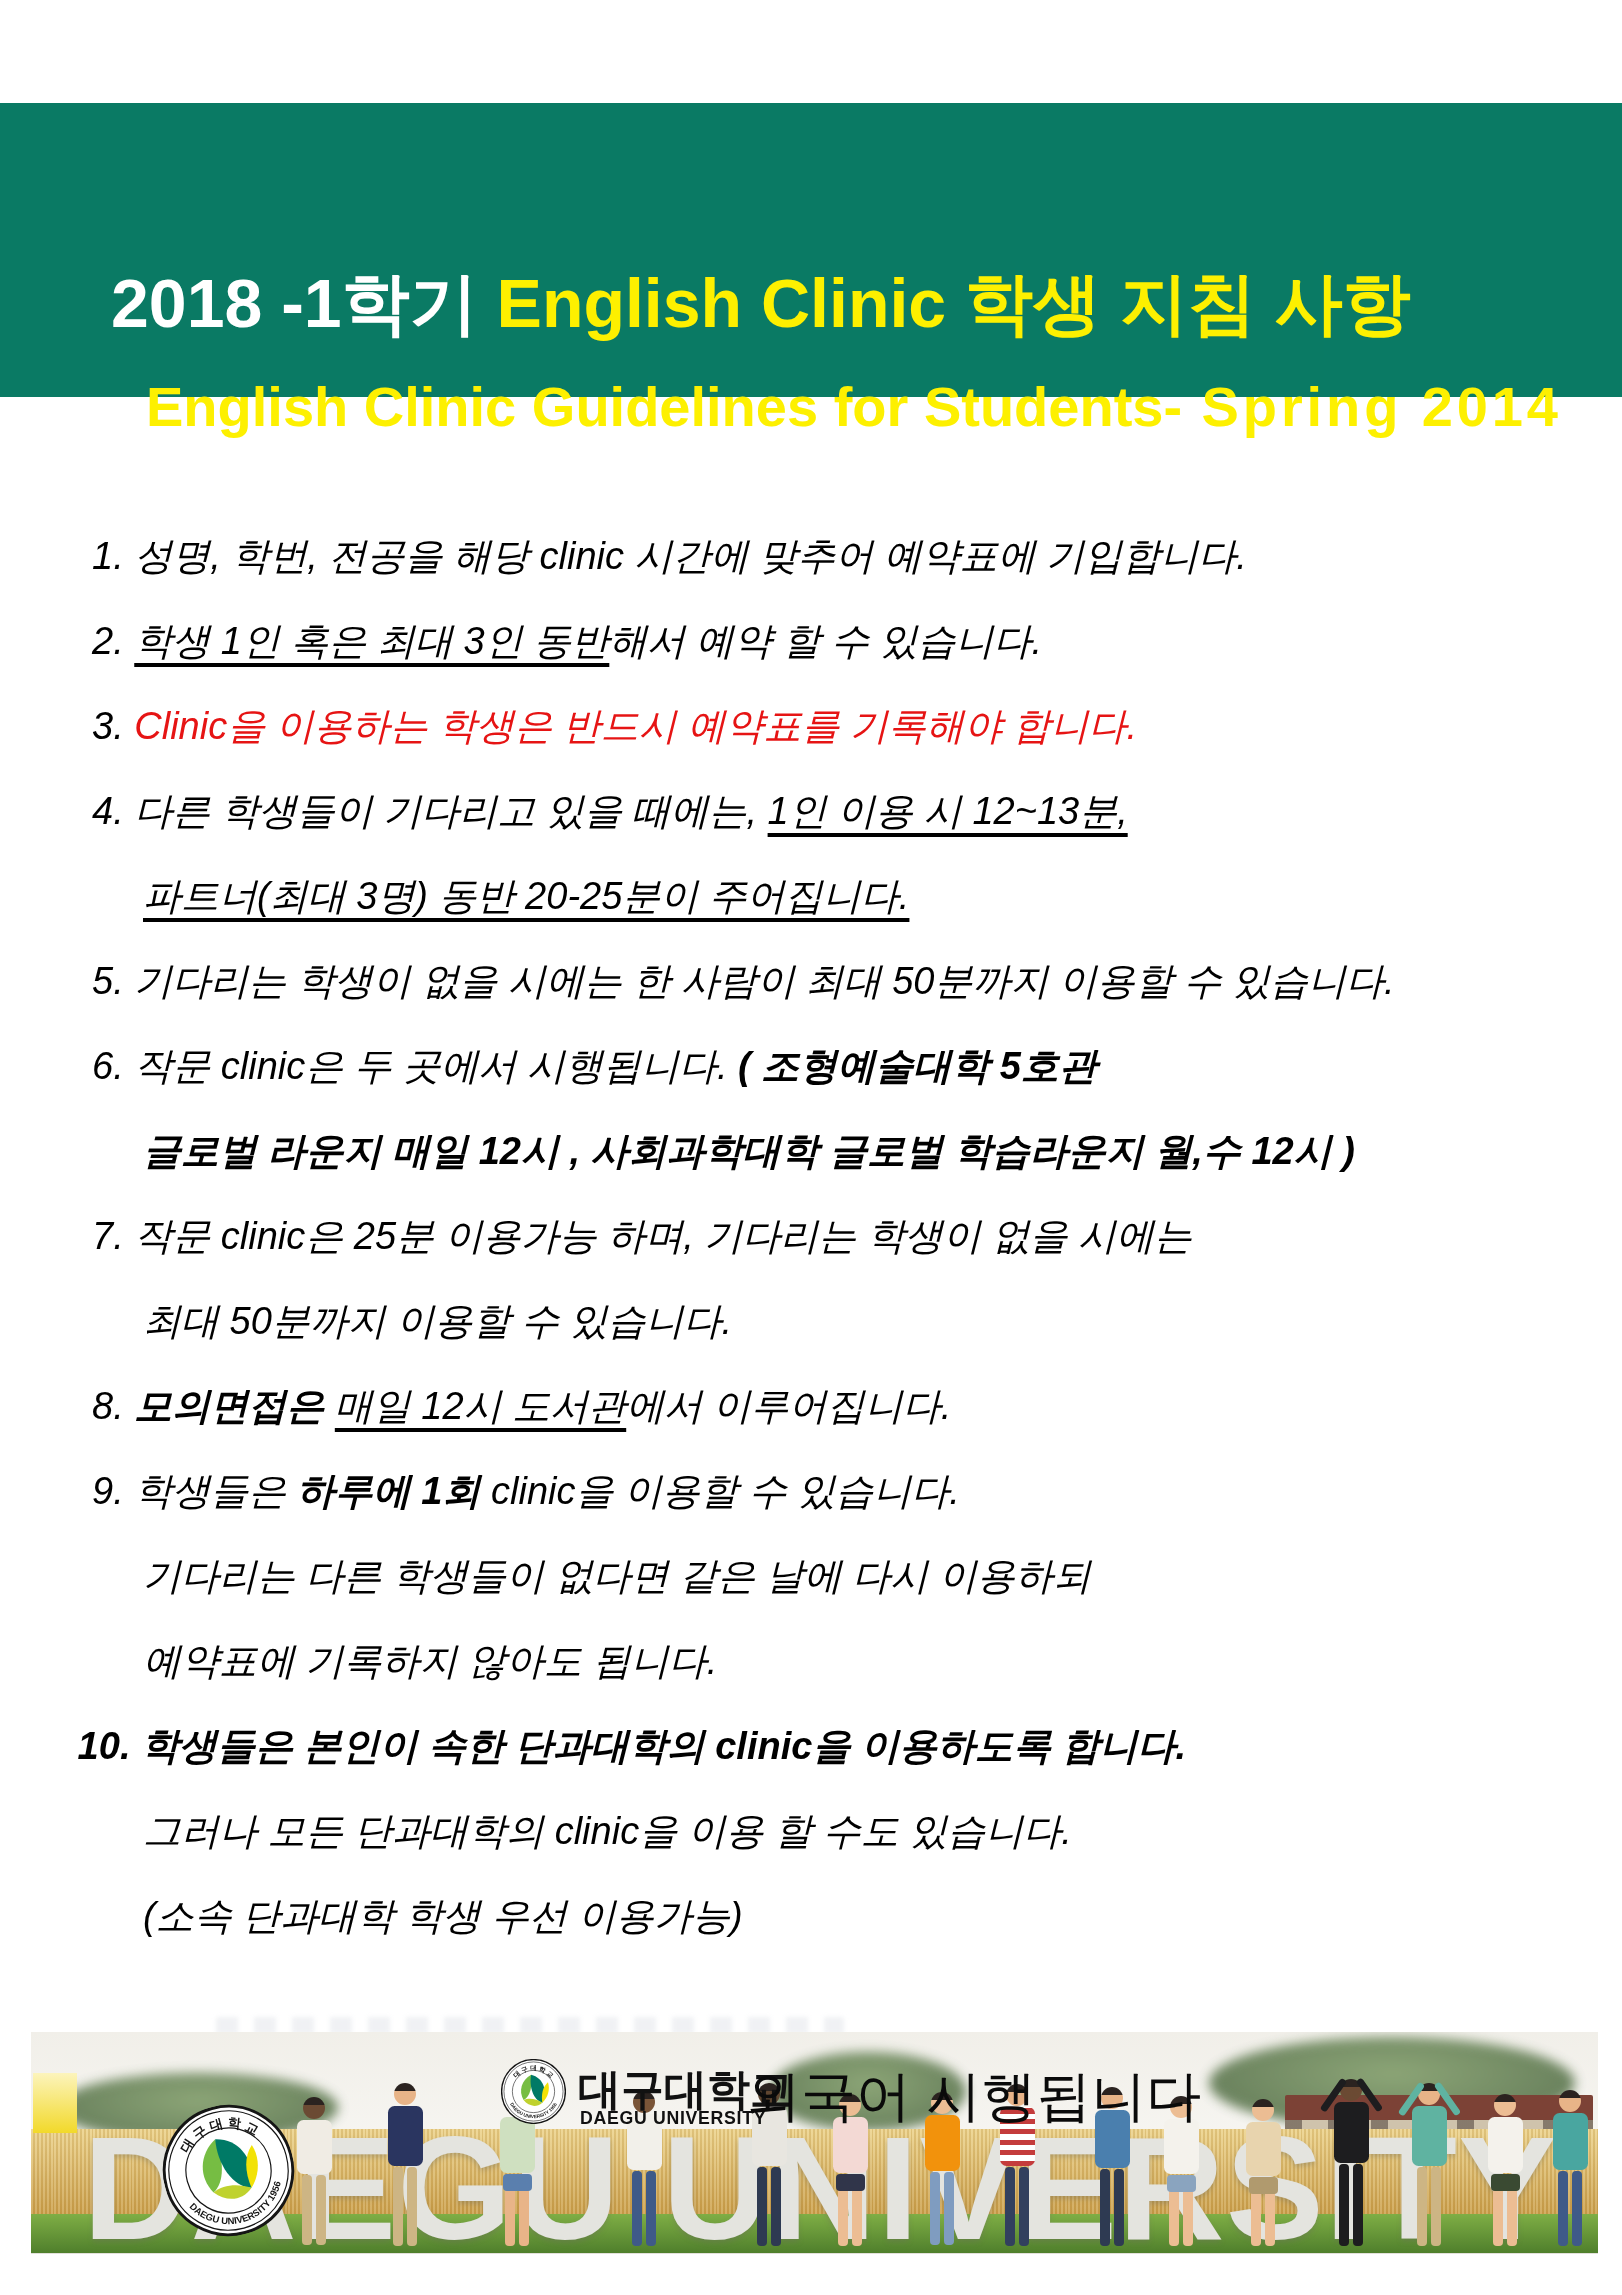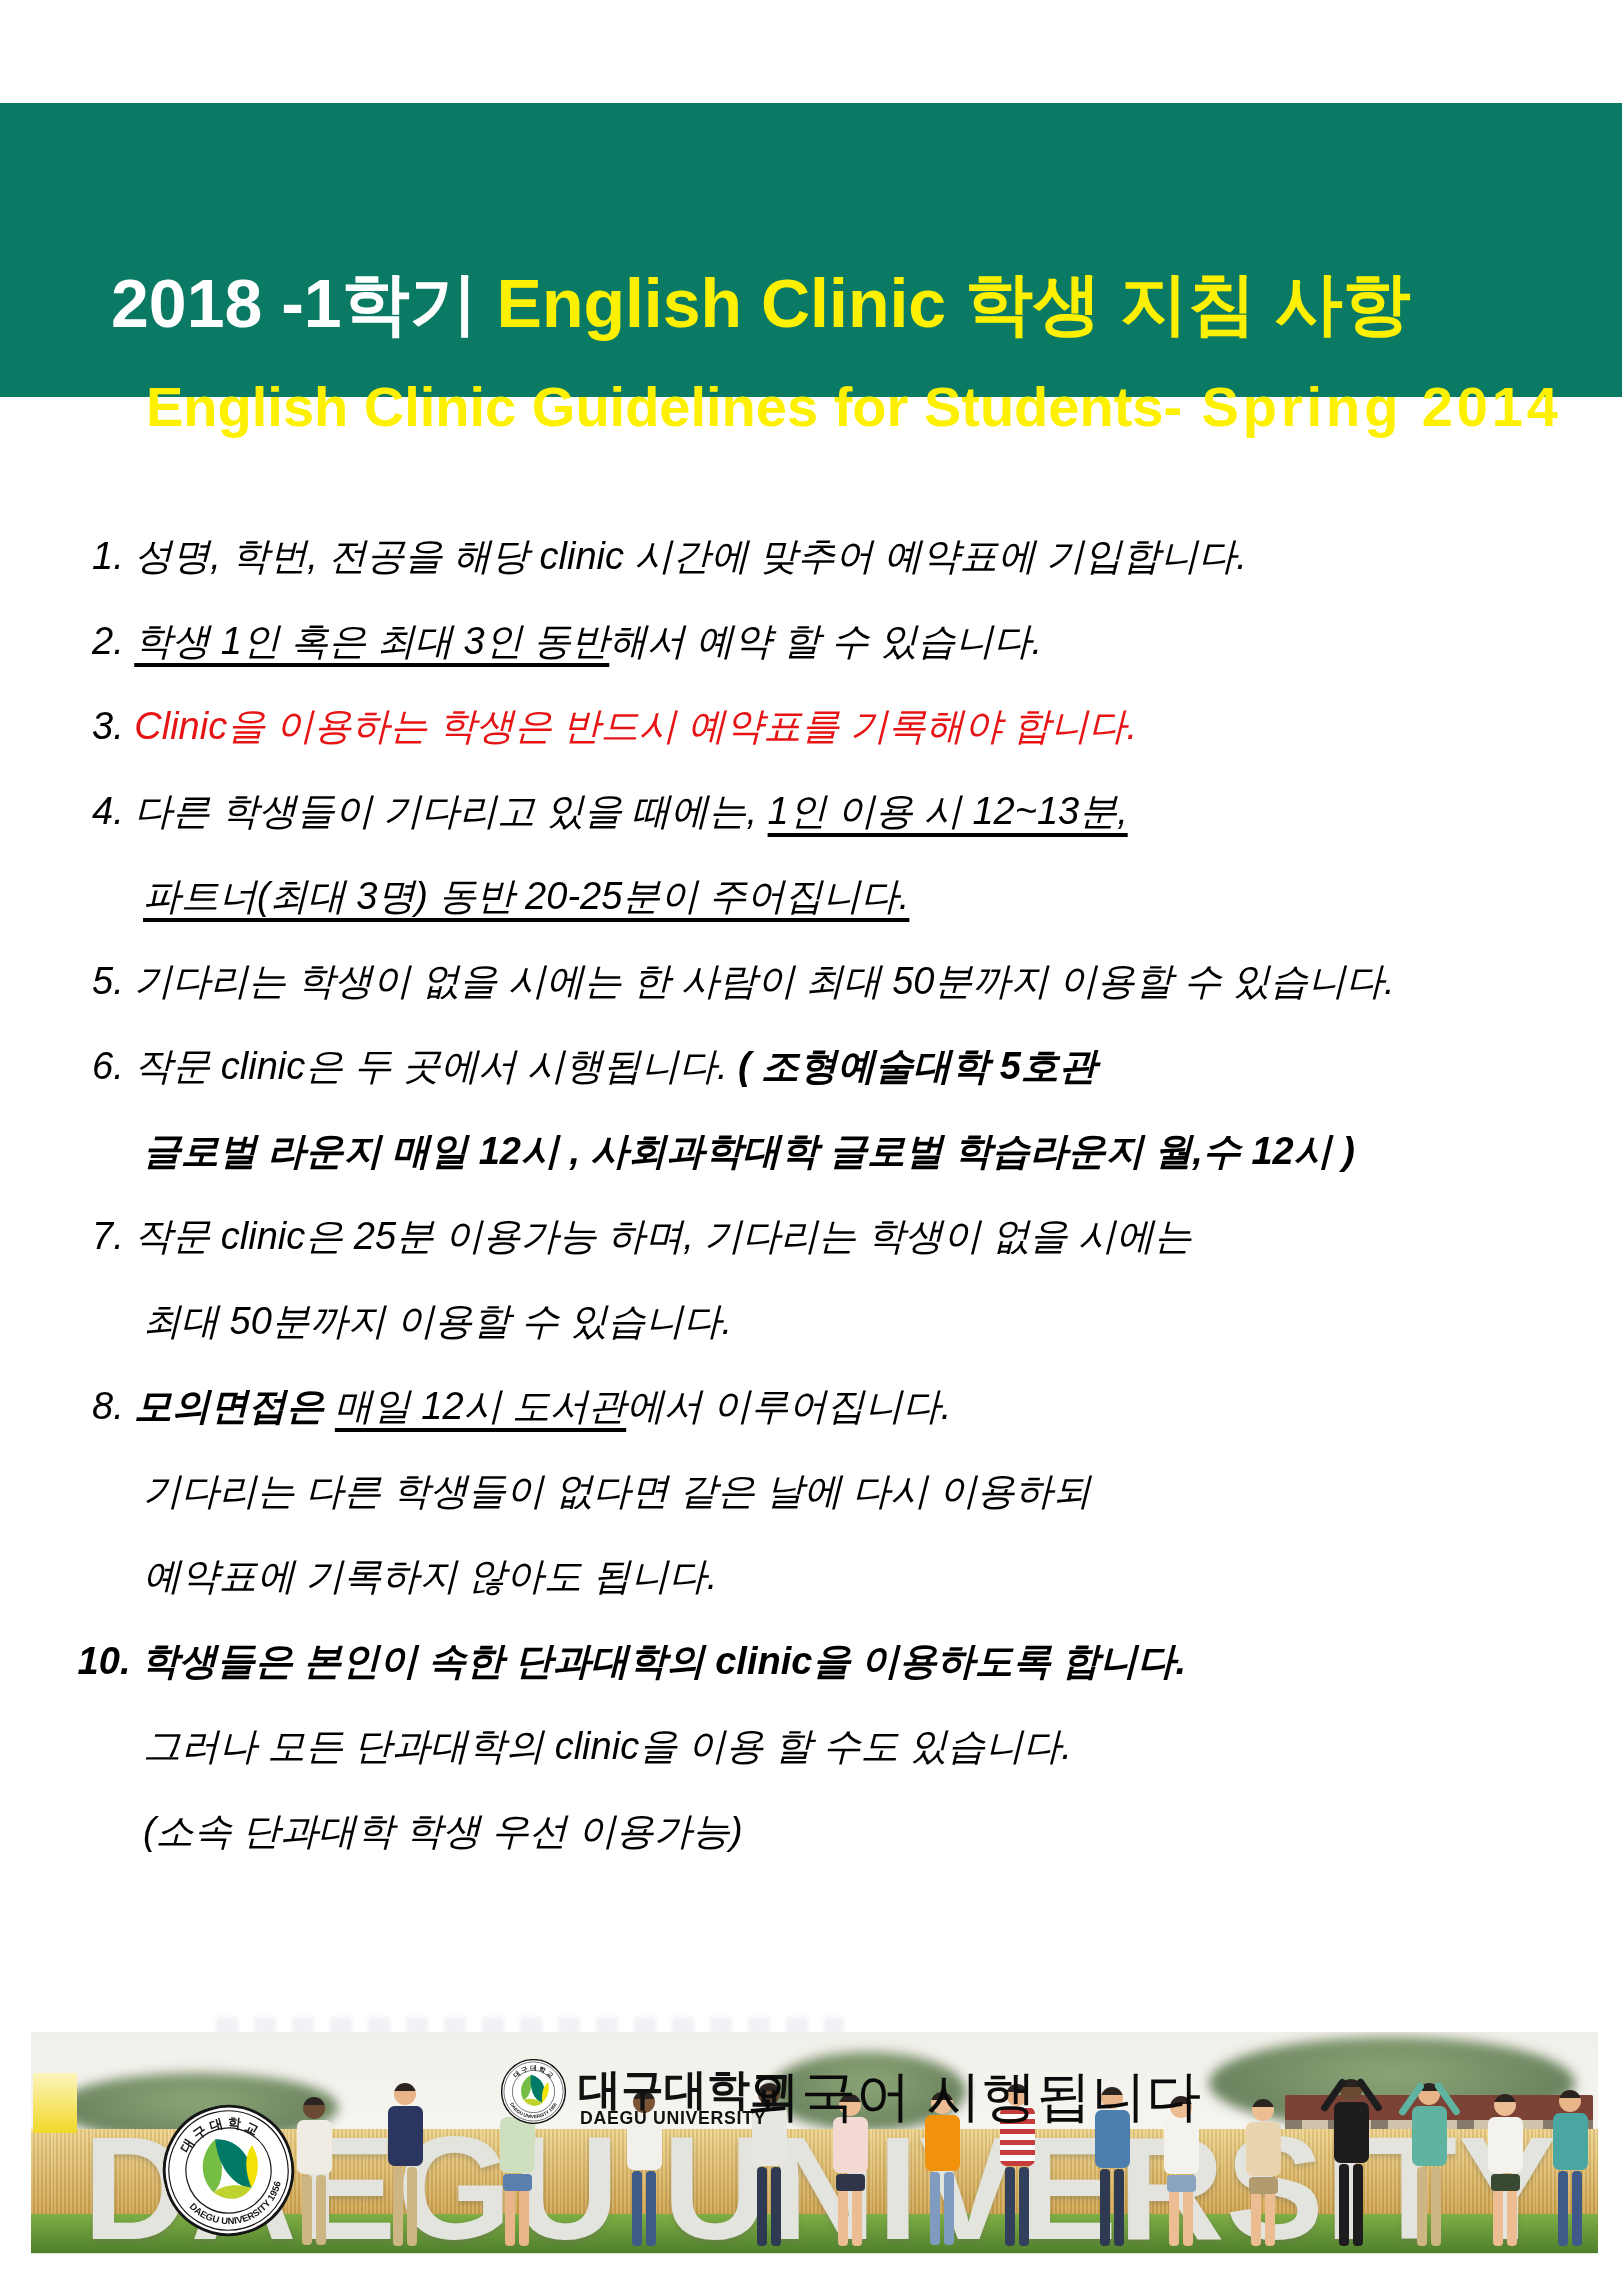--- a/index.html
+++ b/index.html
@@ -82,20 +82,21 @@
       <div class="g-line"><span class="seg">2. </span><span class="seg u">학생 1인 혹은 최대 3인 동반</span><span class="seg">해서 예약 할 수 있습니다.</span></div>
       <div class="g-line"><span class="seg">3. </span><span class="seg" style="color: rgb(230, 20, 20);">Clinic을 이용하는 학생은 반드시 예약표를 기록해야 합니다.</span></div>
       <div class="g-line"><span class="seg">4. 다른 학생들이 기다리고 있을 때에는, </span><span class="seg u">1인 이용 시 12~13분,</span></div>
       <div class="g-line indent"><span class="seg u">파트너(최대 3명) 동반 20-25분이 주어집니다.</span></div>
       <div class="g-line"><span class="seg">5. 기다리는 학생이 없을 시에는 한 사람이 최대 50분까지 이용할 수 있습니다.</span></div>
       <div class="g-line"><span class="seg">6. 작문 clinic은 두 곳에서 시행됩니다.  </span><span class="seg b">( 조형예술대학 5호관</span></div>
       <div class="g-line indent"><span class="seg b">글로벌 라운지 매일 12시 , 사회과학대학 글로벌 학습라운지 월,수 12시 )</span></div>
       <div class="g-line"><span class="seg">7. 작문 clinic은 25분 이용가능 하며, 기다리는 학생이 없을 시에는</span></div>
       <div class="g-line indent"><span class="seg">최대 50분까지 이용할 수 있습니다.</span></div>
       <div class="g-line"><span class="seg">8. </span><span class="seg b">모의면접은</span><span class="seg"> </span><span class="seg u">매일 12시 도서관</span><span class="seg">에서 이루어집니다.</span></div>
+      <div class="g-line"><span class="seg">9. 학생들은 </span><span class="seg b">하루에 1회</span><span class="seg"> clinic을 이용할 수 있습니다.</span></div>
       <div class="g-line indent"><span class="seg">기다리는 다른 학생들이 없다면 같은 날에 다시 이용하되</span></div>
       <div class="g-line indent"><span class="seg">예약표에 기록하지 않아도 됩니다.</span></div>
       <div class="g-line outdent"><span class="seg b">10. 학생들은 본인이 속한 단과대학의 clinic을 이용하도록 합니다.</span></div>
       <div class="g-line indent"><span class="seg">그러나 모든 단과대학의 clinic을 이용 할 수도 있습니다.</span></div>
       <div class="g-line indent"><span class="seg">(소속 단과대학 학생 우선 이용가능)</span></div>
     </div>
 
   <div class="ghost"></div>
 
   <div class="photo">

